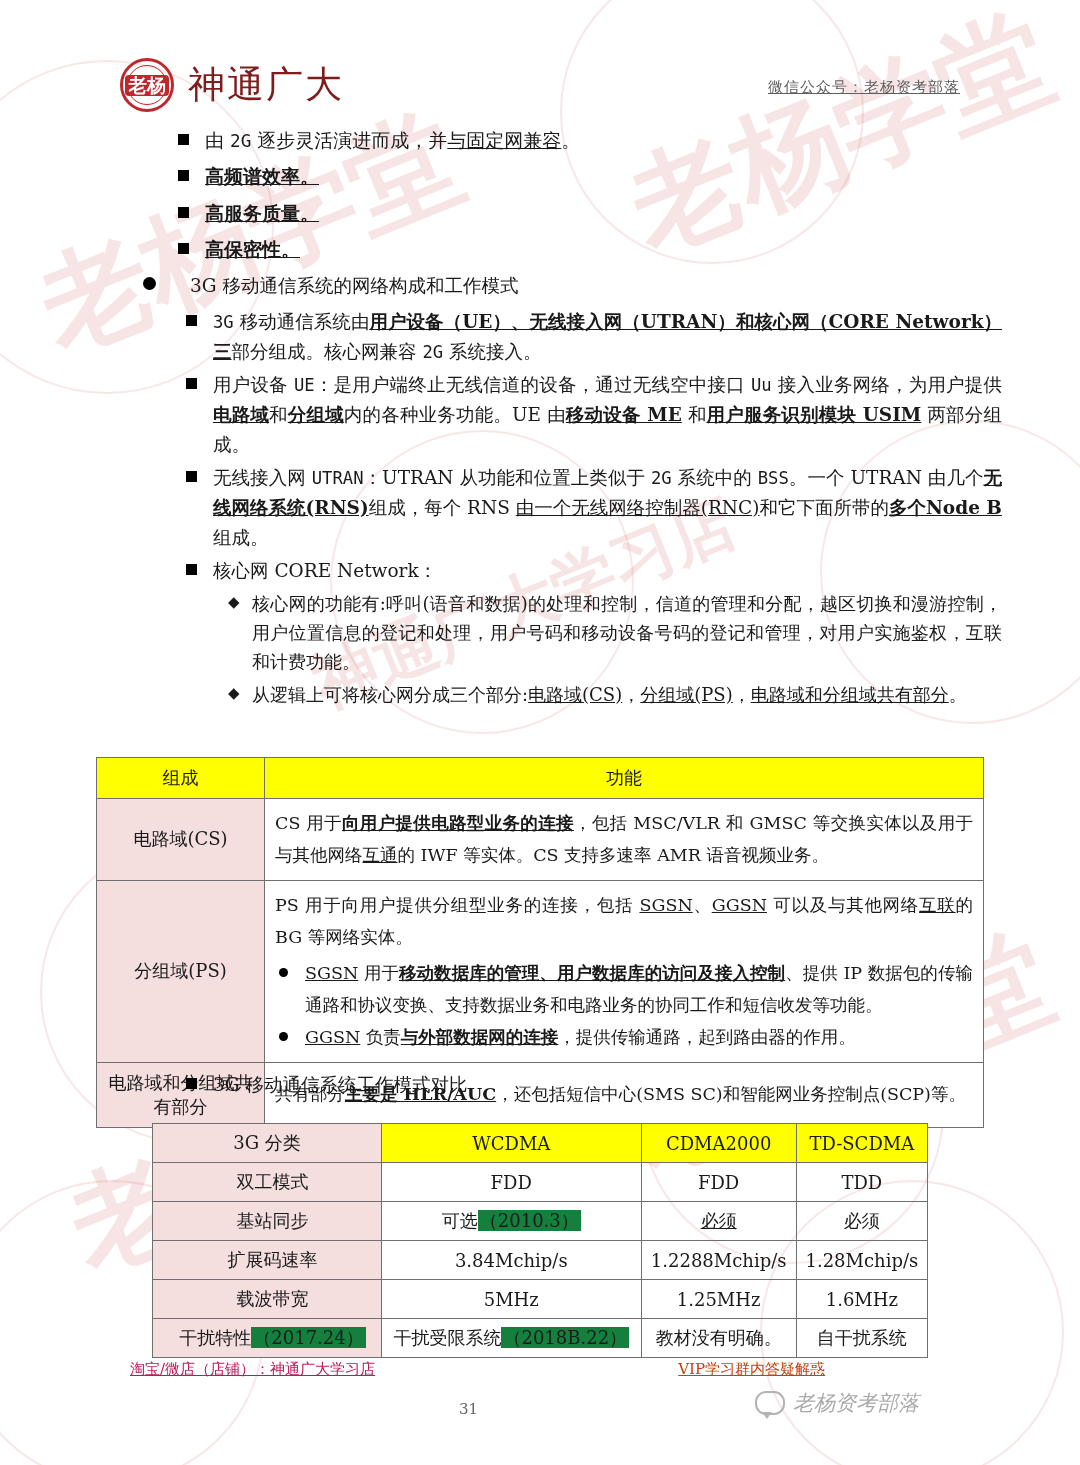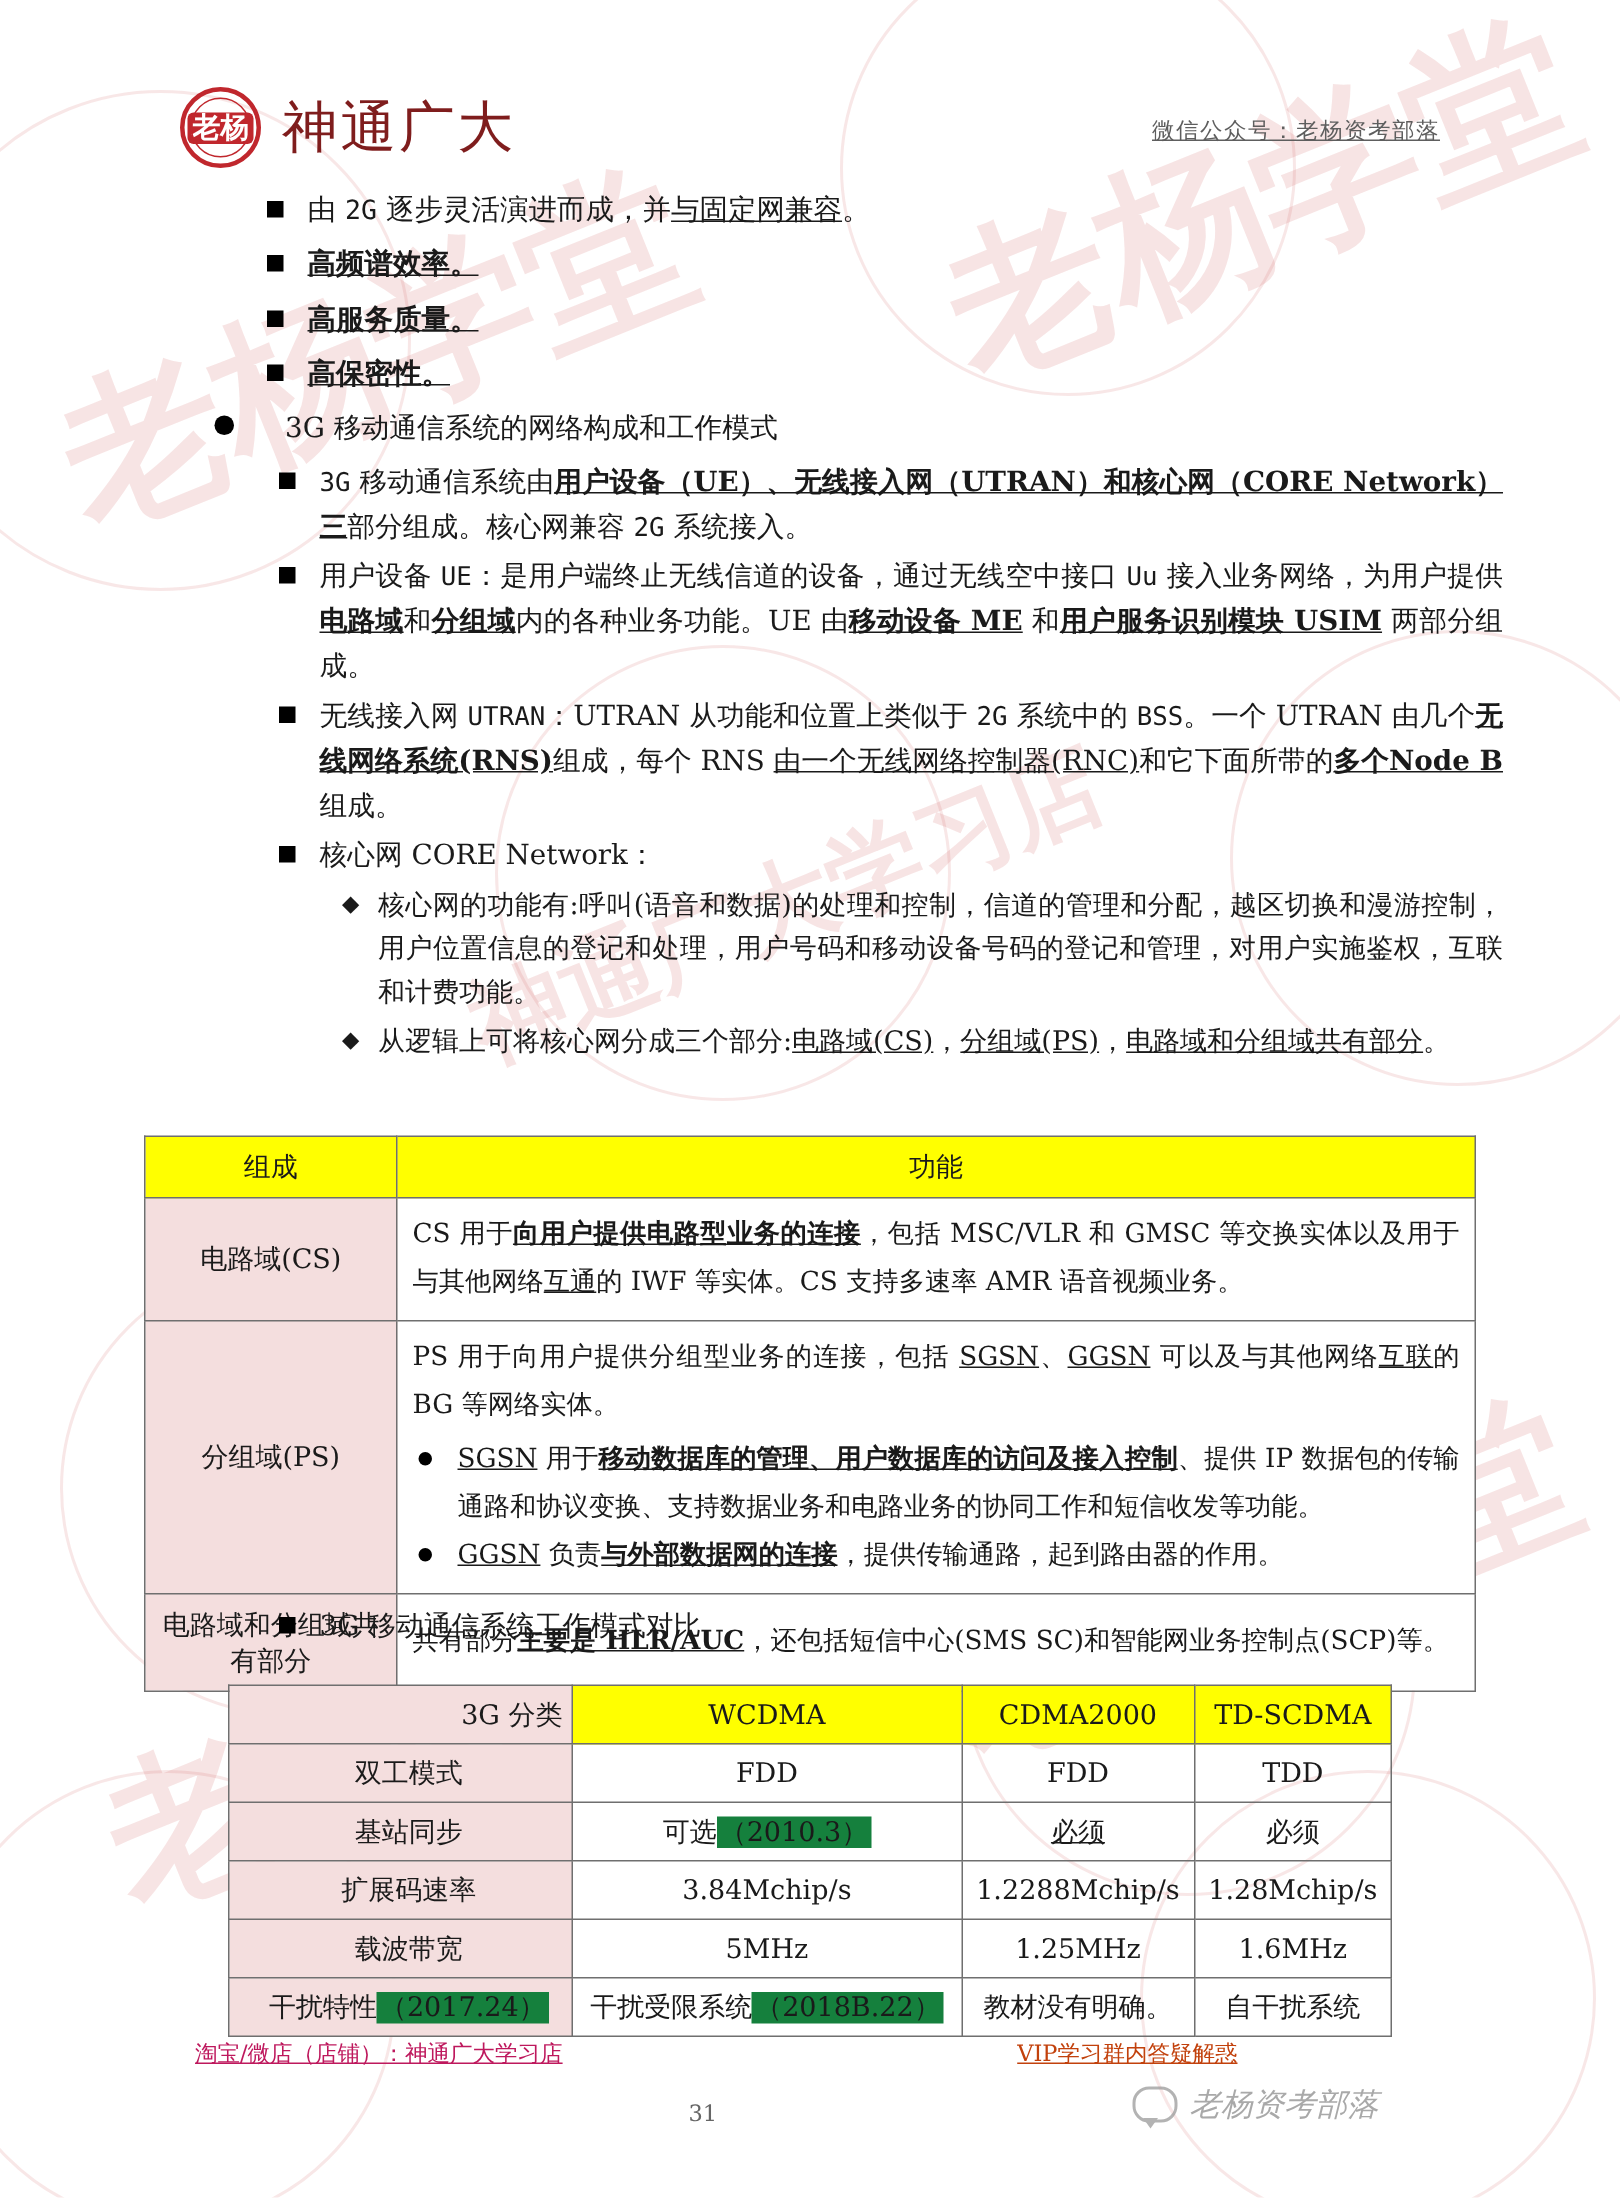--- a/index.html
+++ b/index.html
@@ -223,21 +223,21 @@
     </table>
 
   <p class="lvl2" style="position:absolute;left:0;top:1070px;margin:0;">
     <span class="mk"></span>
     <span>3G 移动通信系统工作模式对比</span>
   </p>
 
   <table class="tbl2">
     <tbody>
         <tr>
-      <th class="rl" style="text-align:right;padding-left:6px;">3G 分类</th>
+      <th class="rl" style="text-align:center;padding-left:6px;">3G 分类</th>
       <th>WCDMA</th>
       <th>CDMA2000</th>
       <th>TD-SCDMA</th>
     </tr>
 
     <tr>
       <td class="rl">双工模式</td>
       <td>FDD</td>
       <td>FDD</td>
       <td>TDD</td>

